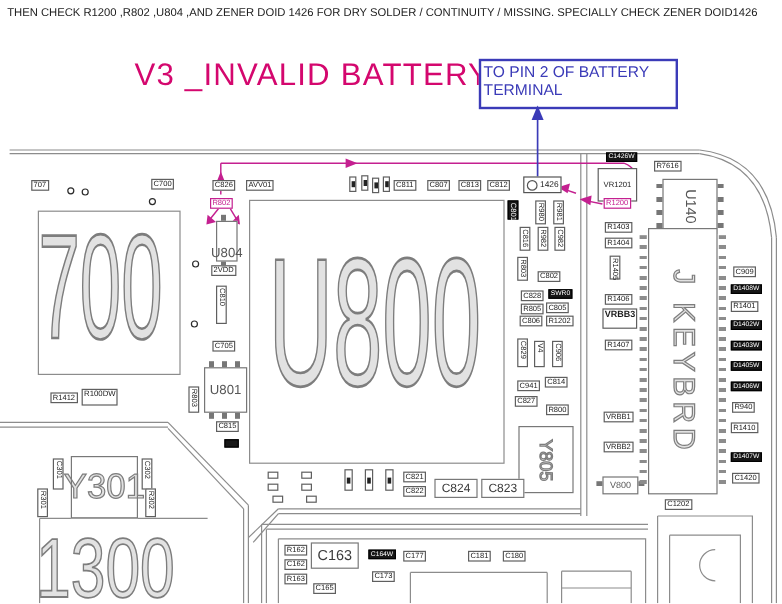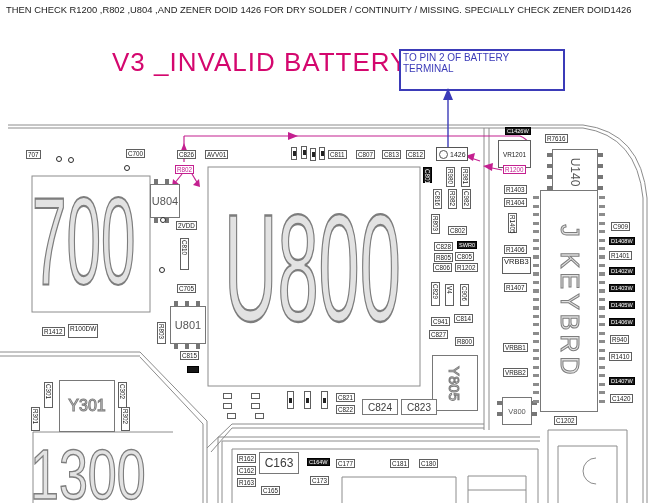--- a/index.html
+++ b/index.html
@@ -9,21 +9,21 @@
   #note{position:absolute;left:6px;top:4px;width:644px;color:#1c1c1c;
         font-size:9.4px;line-height:11.5px;font-family:"Liberation Sans",sans-serif;}
   #note .nline{white-space:nowrap;}
   #note .nline:nth-child(2){padding-left:4px;margin-top:31px;}
   #note .nline:nth-child(3){padding-left:4px;}
   
   #title{position:absolute;left:112px;top:47px;font-size:26px;letter-spacing:1px;
          color:var(--pink);font-family:"Liberation Sans",sans-serif;}
   
   #callout{position:absolute;left:399px;top:49px;width:158px;height:36px;
-           border:2px solid var(--blue);color:var(--blue);font-size:10px;
+           border:2px solid var(--blue);color:var(--blue);font-size:13px;
            padding:1px 2px;background:#fff;}
   
   #wires{position:absolute;left:0;top:0;width:652px;height:503px;}
   .gline{stroke:var(--line);stroke-width:1;fill:none;}
   .mline{stroke:var(--magenta);stroke-width:1.2;fill:none;}
   .marrow{fill:var(--magenta);stroke:none;}
   .bline{stroke:var(--blue);stroke-width:1.4;fill:none;}
   .barrow{fill:var(--blue);stroke:none;}
   
   .it{position:absolute;box-sizing:border-box;}
@@ -159,21 +159,21 @@
       <div class="it dark" style="left: 505px; top: 127px;"><span class="btext">C1426W</span></div>
       <div class="it box" style="left: 545px; top: 134px;"><span class="btext">R7616</span></div>
       <div class="it chipbox" style="left: 498px; top: 140px; width: 33px; height: 28px;">
         <span class="btext">VR1201</span>
       </div>
       <div class="it chip pins-lr rot90" style="left: 552px; top: 149px; width: 46px; height: 46px;">
         <span class="btext" style="font-size: 12px;">U140</span>
       </div>
       <div class="it mbox" style="left: 175px; top: 165px;"><span class="btext">R802</span></div>
       <div class="it mbox" style="left: 503px; top: 165px;"><span class="btext">R1200</span></div>
-      <div class="it chip pins-tb" style="left: 150px; top: 184px; width: 30px; height: 34px;">
+      <div class="it chip pins-tb" style="left: 180px; top: 184px; width: 18px; height: 34px; align-items: flex-end;">
         <span class="btext">U804</span>
       </div>
       <div class="it box" style="left: 176px; top: 221px;"><span class="btext">2VDD</span></div>
       <div class="it vbox" style="left: 180px; top: 238px; height: 32px;"><span class="btext">C810</span></div>
       <div class="it box" style="left: 177px; top: 284px;"><span class="btext">C705</span></div>
       <div class="it chip pins-tb" style="left: 170px; top: 306px; width: 36px; height: 38px;">
         <span class="btext">U801</span>
       </div>
       <div class="it vbox" style="left: 157px; top: 322px; height: 22px;"><span class="btext">R803</span></div>
       <div class="it box" style="left: 180px; top: 351px;"><span class="btext">C815</span></div>
@@ -204,25 +204,25 @@
       <div class="it box" style="left: 454px; top: 314px;"><span class="btext">C814</span></div>
       <div class="it box" style="left: 429px; top: 330px;"><span class="btext">C827</span></div>
       <div class="it box" style="left: 455px; top: 337px;"><span class="btext">R800</span></div>
       <div class="it bigbox rot90 outl" style="left: 432px; top: 355px; width: 46px; height: 56px;">
         <span class="btext" style="font-size: 15px;">Y805</span>
       </div>
       <div class="it box" style="left: 504px; top: 185px;"><span class="btext">R1403</span></div>
       <div class="it box" style="left: 504px; top: 198px;"><span class="btext">R1404</span></div>
       <div class="it vbox" style="left: 508px; top: 213px; height: 20px;"><span class="btext">R1405</span></div>
       <div class="it box" style="left: 504px; top: 245px;"><span class="btext">R1406</span></div>
-      <div class="it box" style="left: 502px; top: 257px; height: 17px;"><span class="btext" style="font-size: 7.5px;">VRBB3</span></div>
+      <div class="it box" style="left: 502px; top: 257px; height: 17px;"><span class="btext" style="font-size: 7.5px; font-weight: bold;">VRBB3</span></div>
       <div class="it box" style="left: 504px; top: 283px;"><span class="btext">R1407</span></div>
       <div class="it box" style="left: 503px; top: 343px;"><span class="btext">VRBB1</span></div>
       <div class="it box" style="left: 503px; top: 368px;"><span class="btext">VRBB2</span></div>
-      <div class="it chip pins-lr" style="left: 502px; top: 397px; width: 30px; height: 28px;">
+      <div class="it chip pins-lr" style="left: 502px; top: 397px; width: 30px; height: 15px;">
         <span class="btext" style="font-size: 7.5px;">V800</span>
       </div>
       <div class="it teethv" style="left: 533px; top: 196px; width: 6px; height: 210px;"></div>
       <div class="it teethv" style="left: 599px; top: 196px; width: 6px; height: 210px;"></div>
       <div class="it bigbox rot90 outl" style="left: 540px; top: 190px; width: 58px; height: 222px;">
         <span class="btext" style="font-size: 25px; letter-spacing: 4px;">J KEYBRD</span>
       </div>
       <div class="it box" style="left: 611px; top: 222px;"><span class="btext">C909</span></div>
       <div class="it dark" style="left: 609px; top: 237px;"><span class="btext">D1408W</span></div>
       <div class="it box" style="left: 609px; top: 251px;"><span class="btext">R1401</span></div>
@@ -235,21 +235,21 @@
       <div class="it dark" style="left: 609px; top: 377px;"><span class="btext">D1407W</span></div>
       <div class="it box" style="left: 610px; top: 394px;"><span class="btext">C1420</span></div>
       <div class="it box" style="left: 554px; top: 416px;"><span class="btext">C1202</span></div>
       <div class="it box" style="left: 42px; top: 327px;"><span class="btext">R1412</span></div>
       <div class="it box" style="left: 68px; top: 324px; height: 14px;"><span class="btext" style="font-size: 6.5px;">R100DW</span></div>
       <div class="it vbox" style="left: 44px; top: 382px; height: 26px;"><span class="btext">C301</span></div>
       <div class="it vbox" style="left: 118px; top: 382px; height: 26px;"><span class="btext">C302</span></div>
       <div class="it vbox" style="left: 31px; top: 407px; height: 24px;"><span class="btext">R301</span></div>
       <div class="it vbox" style="left: 121px; top: 407px; height: 24px;"><span class="btext">R302</span></div>
       <div class="it bigbox outl" style="left: 59px; top: 380px; width: 56px; height: 52px;">
-        <span class="btext" style="font-size: 16px;">Y301</span>
+        <span class="btext" style="font-size: 29px;">Y301</span>
       </div>
       <div class="it big" style="left: 32px; top: 182px;"><span class="btext" style="font-size: 62px; transform: scaleY(2);">700</span></div>
       <div class="it big" style="left: 224px; top: 196px;"><span class="btext" style="font-size: 74px; transform: scaleY(2.05);">U800</span></div>
       <div class="it big" style="left: 30px; top: 442px;"><span class="btext" style="font-size: 52px; transform: scaleY(1.35);">1300</span></div>
       <div class="it tiny" style="left: 223px; top: 393px; width: 9px; height: 6px;"></div>
       <div class="it tiny" style="left: 223px; top: 403px; width: 9px; height: 6px;"></div>
       <div class="it tiny" style="left: 227px; top: 413px; width: 9px; height: 6px;"></div>
       <div class="it tiny" style="left: 251px; top: 393px; width: 9px; height: 6px;"></div>
       <div class="it tiny" style="left: 251px; top: 403px; width: 9px; height: 6px;"></div>
       <div class="it tiny" style="left: 255px; top: 413px; width: 9px; height: 6px;"></div>

